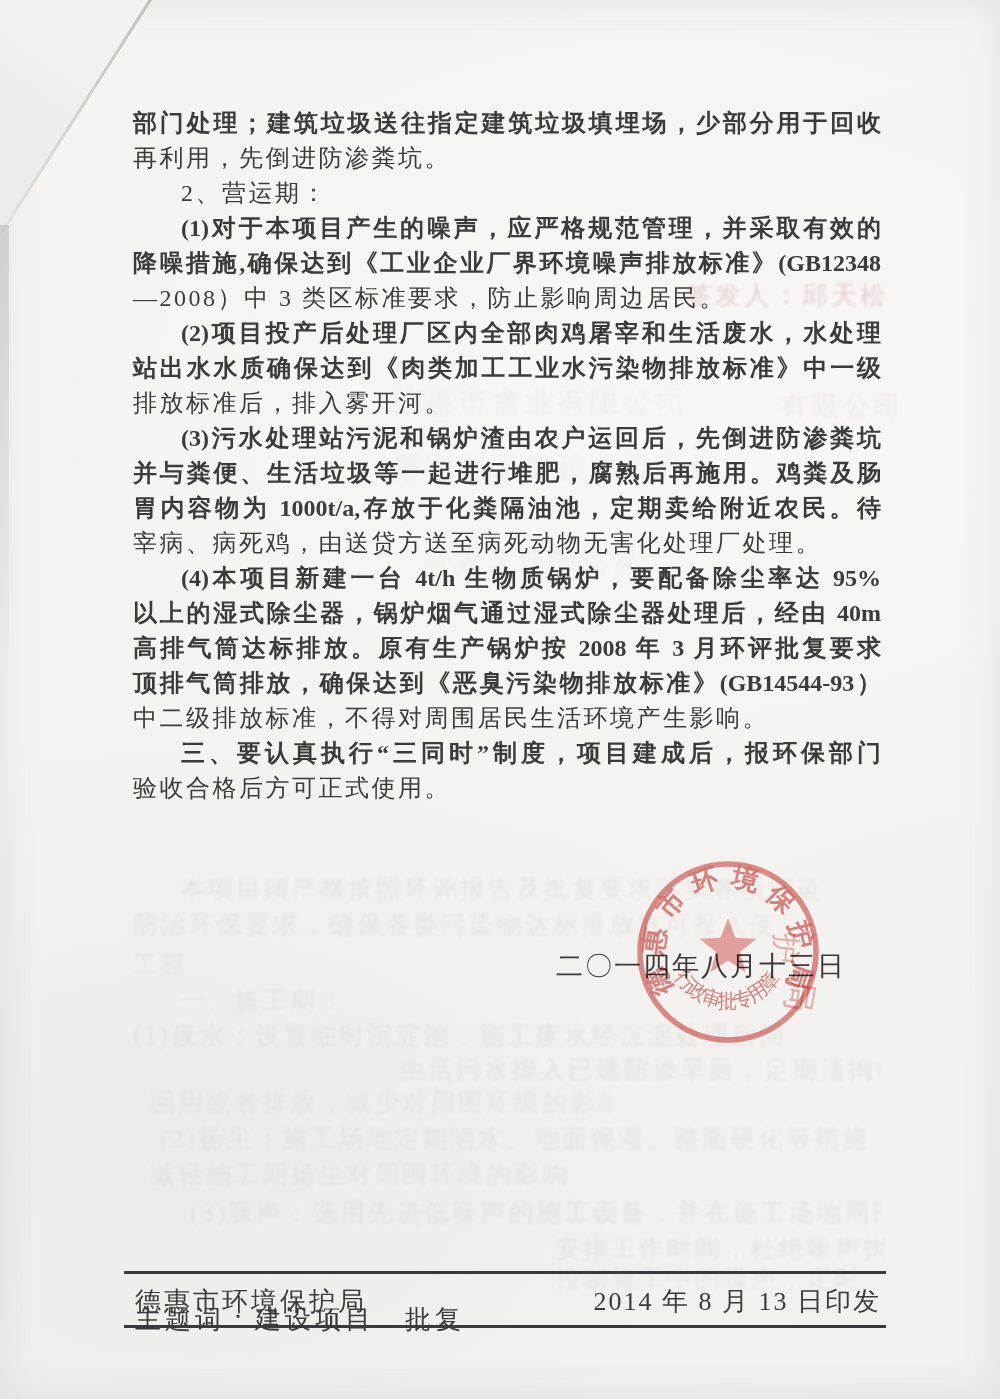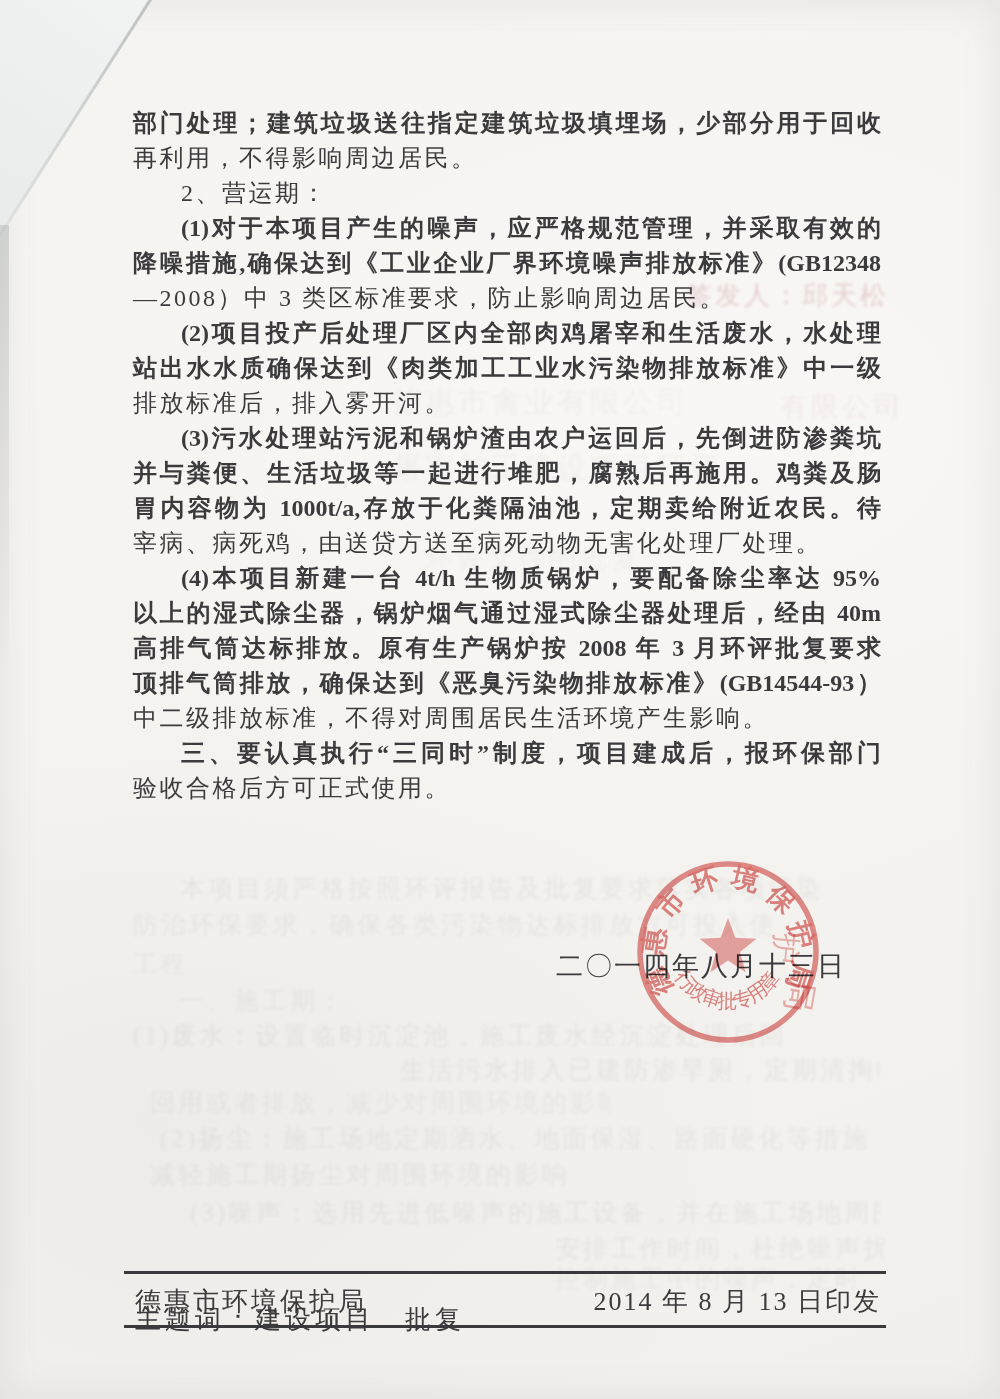--- a/index.html
+++ b/index.html
@@ -74,21 +74,21 @@
       <div class="ghost" style="left: 150px; top: 1086px; width: 460px; font-size: 25px; color: rgb(133, 136, 138); opacity: 0.11; letter-spacing: 3px;">回用或者排放，减少对周围环境的影响</div>
       <div class="ghost" style="left: 160px; top: 1122px; width: 720px; font-size: 25px; color: rgb(133, 136, 138); opacity: 0.12; letter-spacing: 3px;">(2)扬尘：施工场地定期洒水、地面保湿、路面硬化等措施</div>
       <div class="ghost" style="left: 150px; top: 1158px; width: 700px; font-size: 25px; color: rgb(133, 136, 138); opacity: 0.12; letter-spacing: 3px;">减轻施工期扬尘对周围环境的影响</div>
       <div class="ghost" style="left: 190px; top: 1196px; width: 690px; font-size: 25px; color: rgb(133, 136, 138); opacity: 0.13; letter-spacing: 3px;">(3)噪声：选用先进低噪声的施工设备，并在施工场地周围</div>
       <div class="ghost" style="left: 555px; top: 1232px; width: 330px; font-size: 25px; color: rgb(133, 136, 138); opacity: 0.12; letter-spacing: 3px;">安排工作时间，杜绝噪声扰民现象发生</div>
       <div class="ghost" style="left: 555px; top: 1262px; width: 300px; font-size: 25px; color: rgb(133, 136, 138); opacity: 0.1; letter-spacing: 3px;">控制施工中的噪声，定时作业</div>
     </div>
 
   <div class="body-text" id="body-text">
       <div class="bline just">部门处理；建筑垃圾送往指定建筑垃圾填埋场，少部分用于回收</div>
-      <div class="bline">再利用，不得影响周边居民。</div>
+      <div class="bline">再利用，先倒进防渗粪坑。</div>
       <div class="bline ind">2、营运期：</div>
       <div class="bline just ind">(1)对于本项目产生的噪声，应严格规范管理，并采取有效的</div>
       <div class="bline just">降噪措施,确保达到《工业企业厂界环境噪声排放标准》(GB12348</div>
       <div class="bline">—2008）中 3 类区标准要求，防止影响周边居民。</div>
       <div class="bline just ind">(2)项目投产后处理厂区内全部肉鸡屠宰和生活废水，水处理</div>
       <div class="bline just">站出水水质确保达到《肉类加工工业水污染物排放标准》中一级</div>
       <div class="bline">排放标准后，排入雾开河。</div>
       <div class="bline just ind">(3)污水处理站污泥和锅炉渣由农户运回后，先倒进防渗粪坑</div>
       <div class="bline just">并与粪便、生活垃圾等一起进行堆肥，腐熟后再施用。鸡粪及肠</div>
       <div class="bline just">胃内容物为 1000t/a,存放于化粪隔油池，定期卖给附近农民。待</div>

